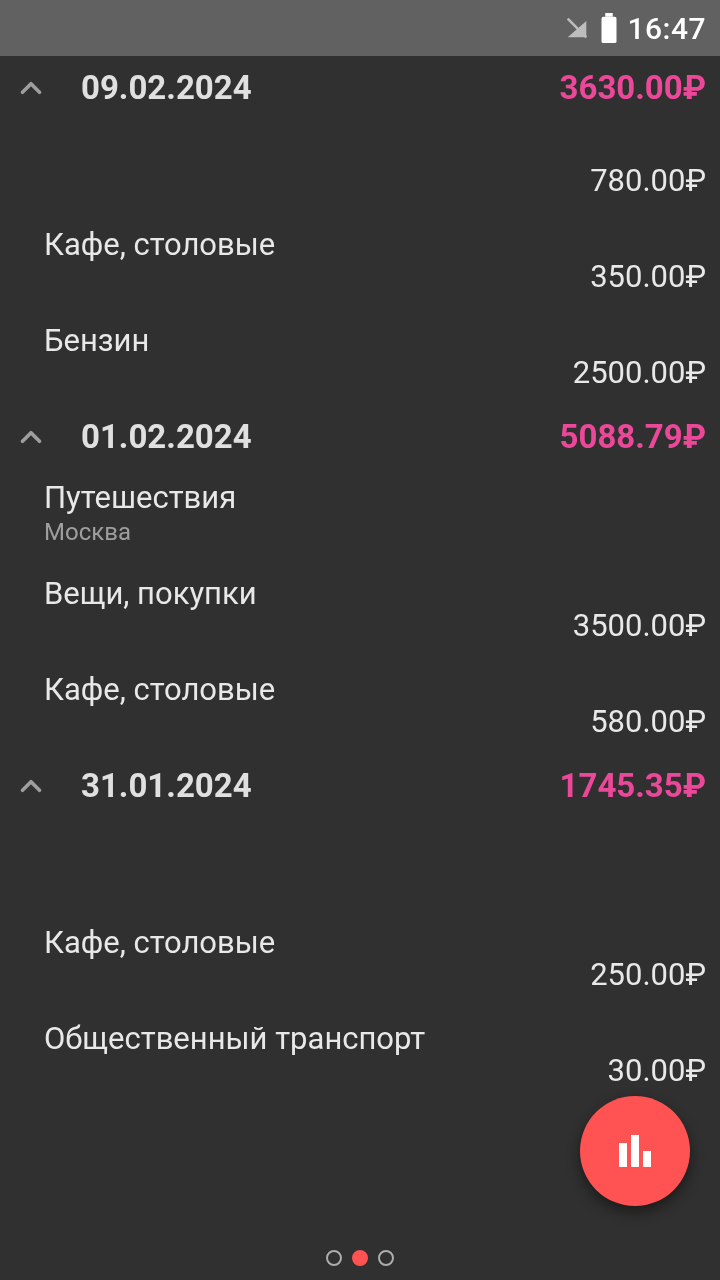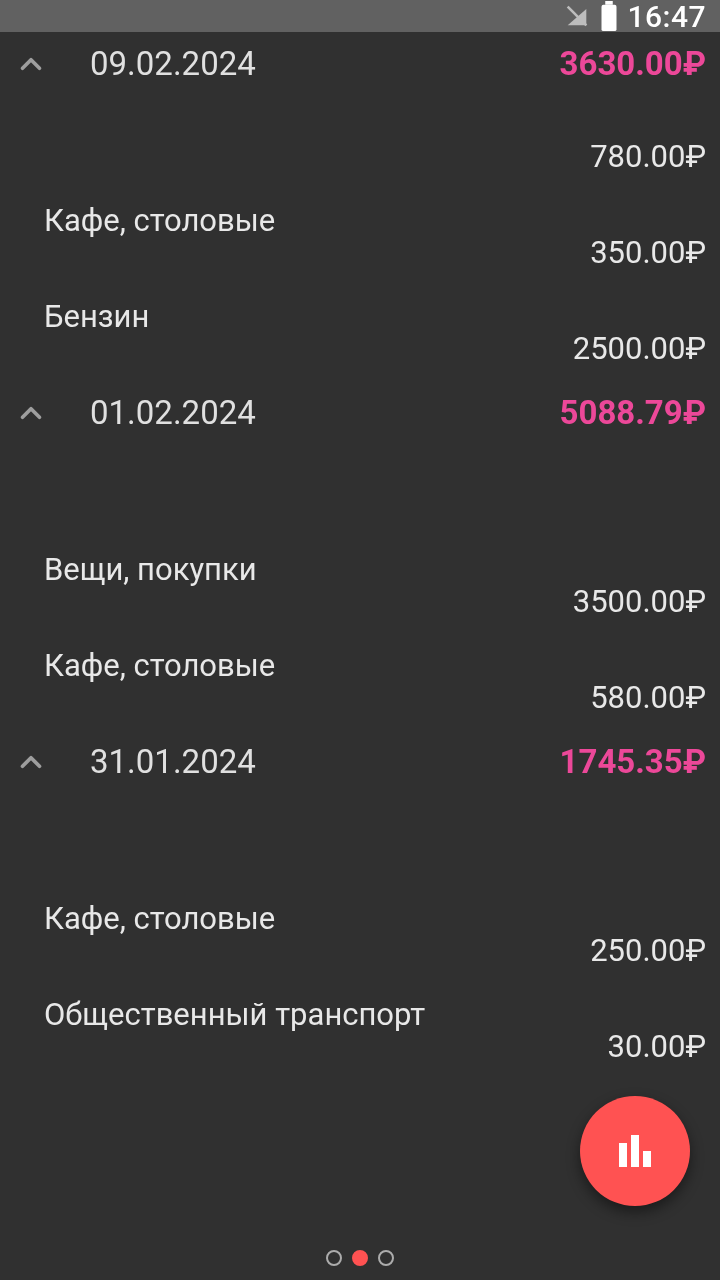--- a/index.html
+++ b/index.html
@@ -6,21 +6,21 @@
   html, body { width: 720px; height: 1280px; overflow: hidden; }
   body {
     background: #303030;
     color: #ffffff;
     font-family: Roboto, "Helvetica Neue", Arial, sans-serif;
     position: relative;
   }
 
   
   .status-bar {
-    height: 32px;
+    height: 56px;
     width: 100%;
     background: #616161;
     display: flex;
     align-items: center;
     justify-content: flex-end;
     padding-right: 14px;
     gap: 8px;
   }
   .no-sim-icon svg { display: block; }
   .battery-icon svg { display: block; }
@@ -40,23 +40,23 @@
     padding: 12px 14px 10px 14px;
   }
   .day-header .chev {
     width: 44px;
     display: flex;
     justify-content: flex-start;
   }
   .day-header .chev svg { display: block; }
   .day-header .date {
     font-size: 33px;
-    font-weight: 400;
+    font-weight: 700;
     color: #e0e0e0;
-    margin-left: 32px;
+    margin-left: 23px;
   }
   .day-header .total {
     margin-left: auto;
     font-size: 33px;
     font-weight: 700;
     color: #ec4899;
     white-space: nowrap;
   }
 
   .item-row {
@@ -175,20 +175,24 @@
   <div class="day-header">
     <span class="chev">
       <svg width="34" height="34" viewBox="0 0 24 24">
           <path d="M6 15 L12 9 L18 15" stroke="#9e9e9e" stroke-width="2.6" fill="none" stroke-linecap="round" stroke-linejoin="round"></path>
         </svg>
     </span>
     <span class="date">01.02.2024</span>
     <span class="total">5088.79₽</span>
   </div>
   <div class="item-row">
+    <div class="item-left">
+      <span class="item-title">Путешествия</span>
+      <span class="item-sub">Москва</span>
+    </div>
   </div>
   <div class="item-row">
     <div class="item-left">
       <span class="item-title">Вещи, покупки</span>
     </div>
     <span class="item-amount">3500.00₽</span>
   </div>
   <div class="item-row">
     <div class="item-left">
       <span class="item-title">Кафе, столовые</span>

